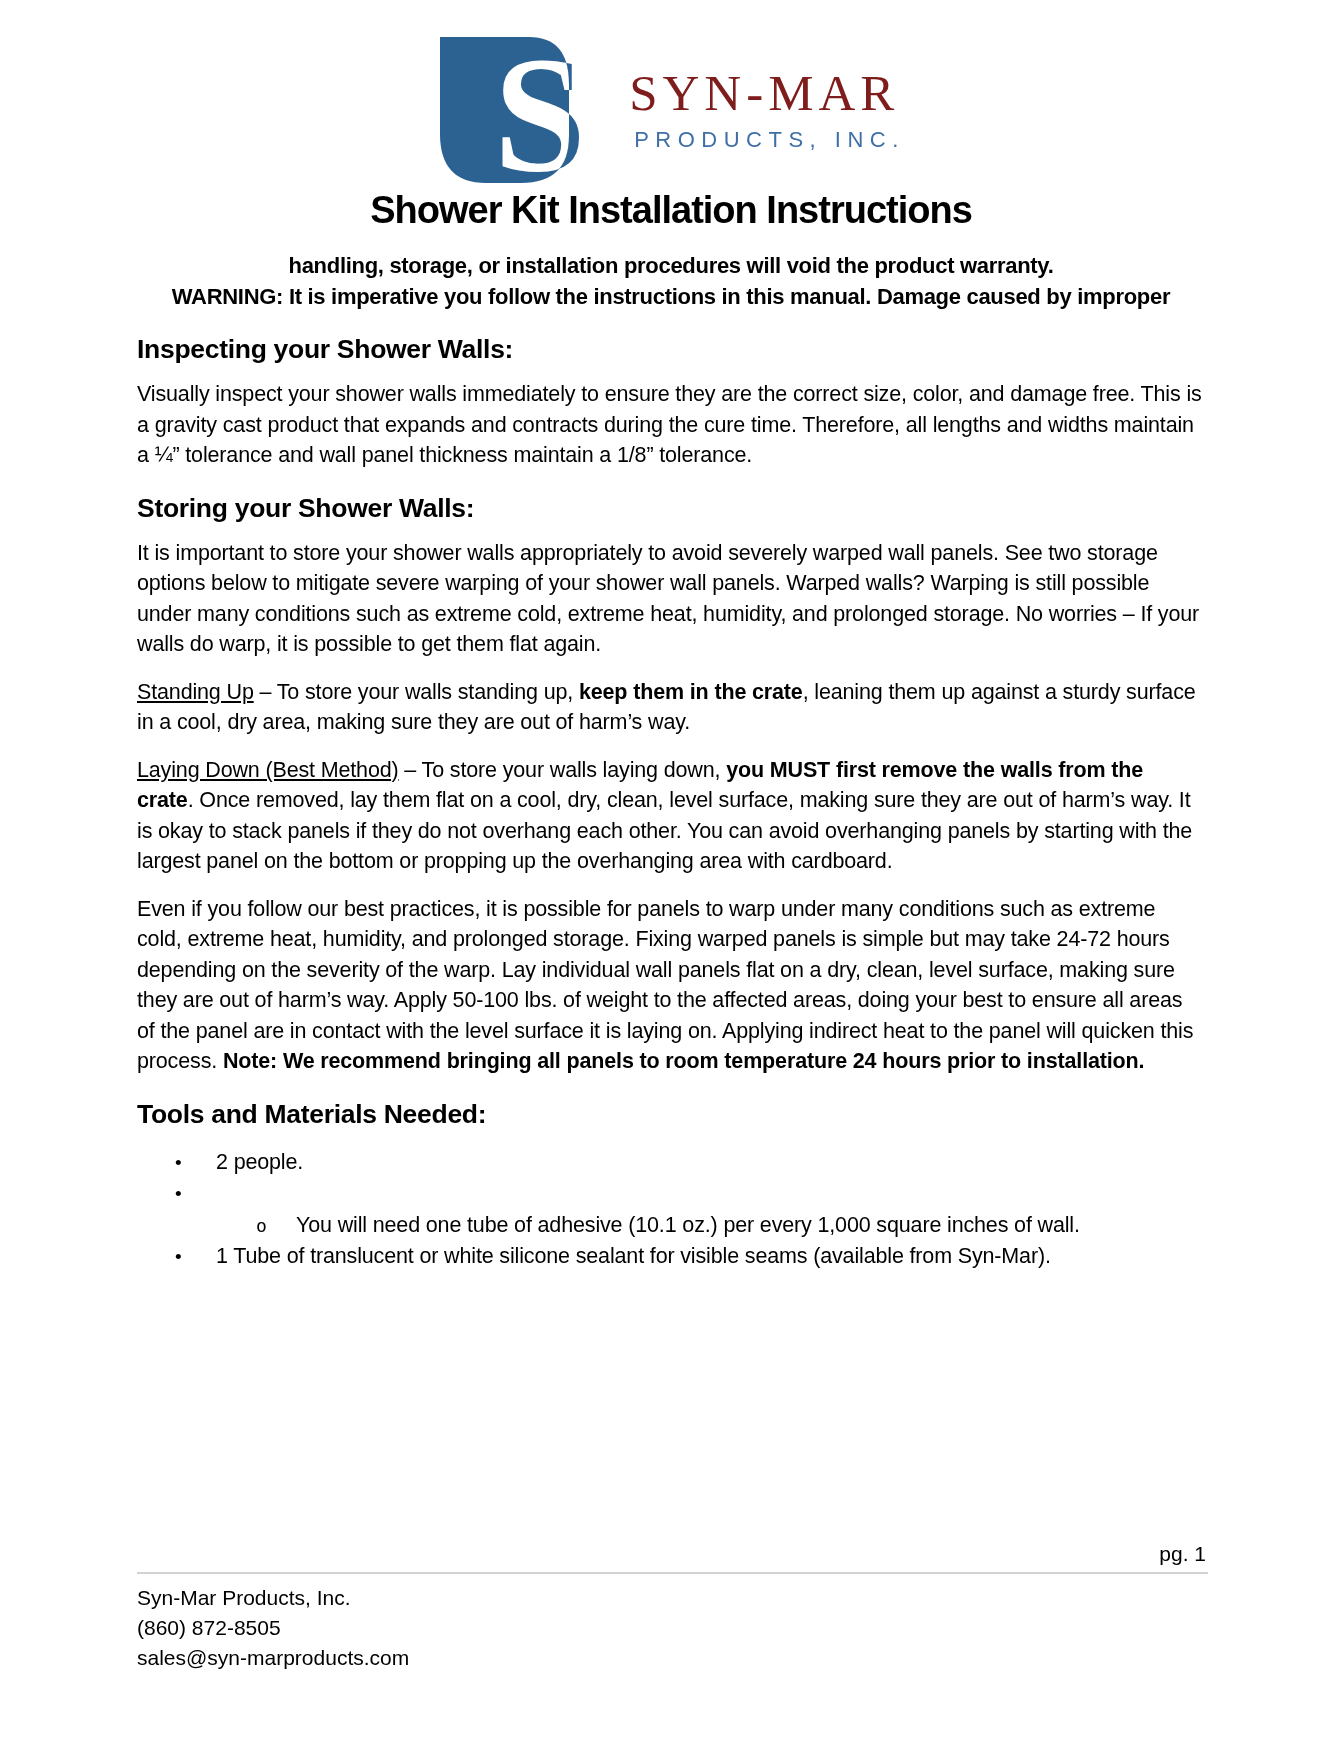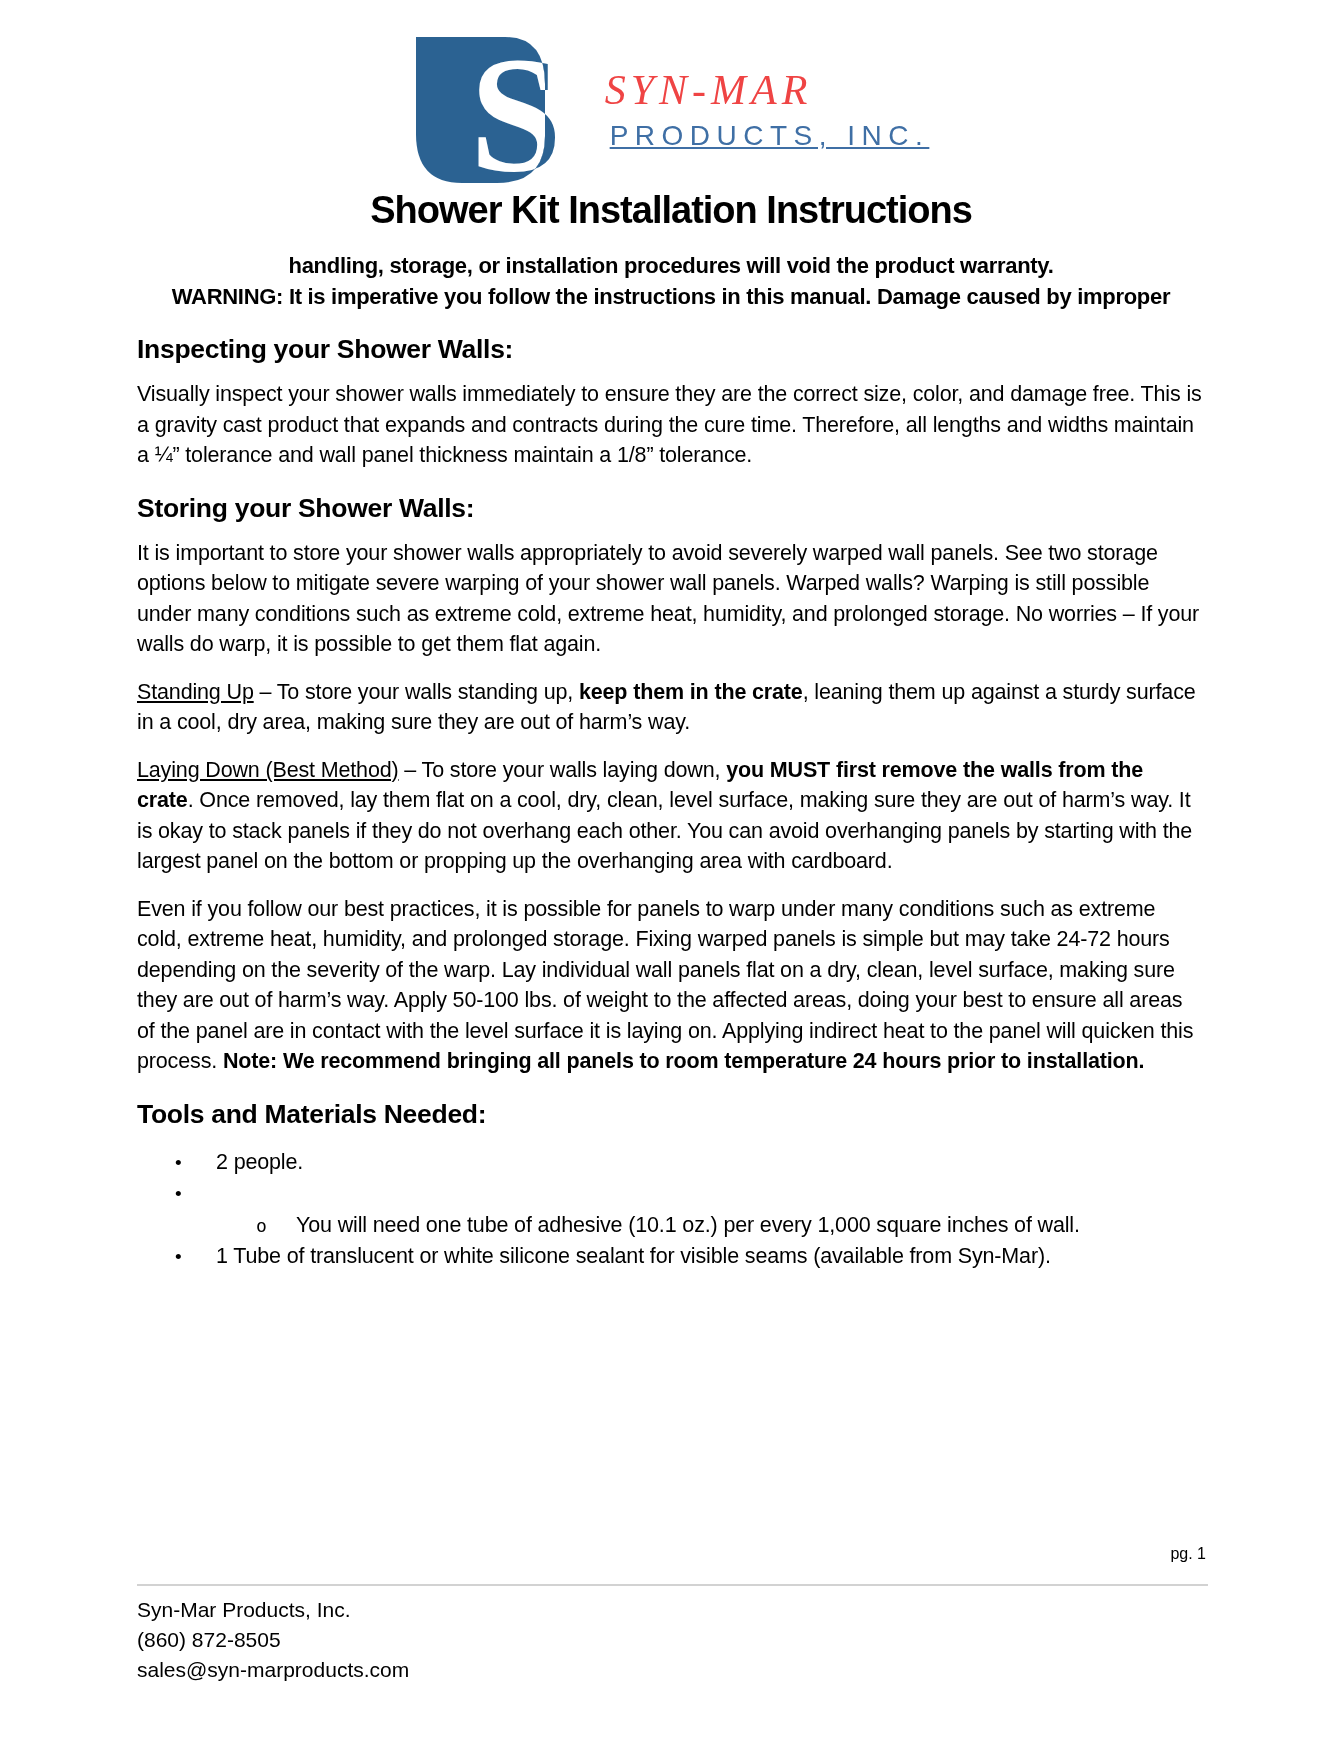--- a/index.html
+++ b/index.html
@@ -21,37 +21,35 @@
     display: flex;
     justify-content: center;
     align-items: center;
     gap: 22px;
     height: 152px;
   }
   .logo-mark { flex: 0 0 auto; }
   .logo-textcol { display: flex; flex-direction: column; justify-content: center; }
   .wordmark {
     font-family: "Liberation Serif", serif;
-    font-size: 42px;
+    font-size: 51px;
     letter-spacing: 5px;
-    color: #ef4444;
+    color: #7f1d1d;
     line-height: 1.05;
     white-space: nowrap;
-    font-style: italic;
   }
   .logo-sub {
     font-family: "Liberation Sans", sans-serif;
-    font-size: 28px;
+    font-size: 22px;
     font-weight: 500;
     letter-spacing: 6.5px;
     color: #3f6fa5;
     margin-top: 7px;
     padding-left: 5px;
     white-space: nowrap;
-    text-decoration: underline;
   }
 
   
   h1.doc-title {
     text-align: center;
     font-size: 38px;
     font-weight: 700;
     letter-spacing: -1px;
     line-height: 48px;
   }
@@ -87,21 +85,21 @@
   .bullet-row.lvl2 { padding-left: 119px; }
   .bullet-row.lvl2 .glyph { width: 40px; flex: 0 0 auto; font-family: "DejaVu Sans Mono", monospace; font-size: 18px; }
 
   
   .footer {
     position: absolute;
     left: 137px;
     right: 130px;
     top: 1541px;
   }
-  .pg-num { text-align: right; font-size: 16px; line-height: 26px; margin-bottom: 17px; padding-right: 2px; }
+  .pg-num { text-align: right; font-size: 21px; line-height: 26px; margin-bottom: 5px; padding-right: 2px; }
   .footer-rule { border: 0; border-top: 2px solid #d2d2d2; height: 0; }
   .footer-lines { margin-top: 9px; font-size: 21px; line-height: 30px; }
 </style>
 </head>
 <body>
 
 <div class="page">
   <div class="content">
 
     <header class="logo-block">

